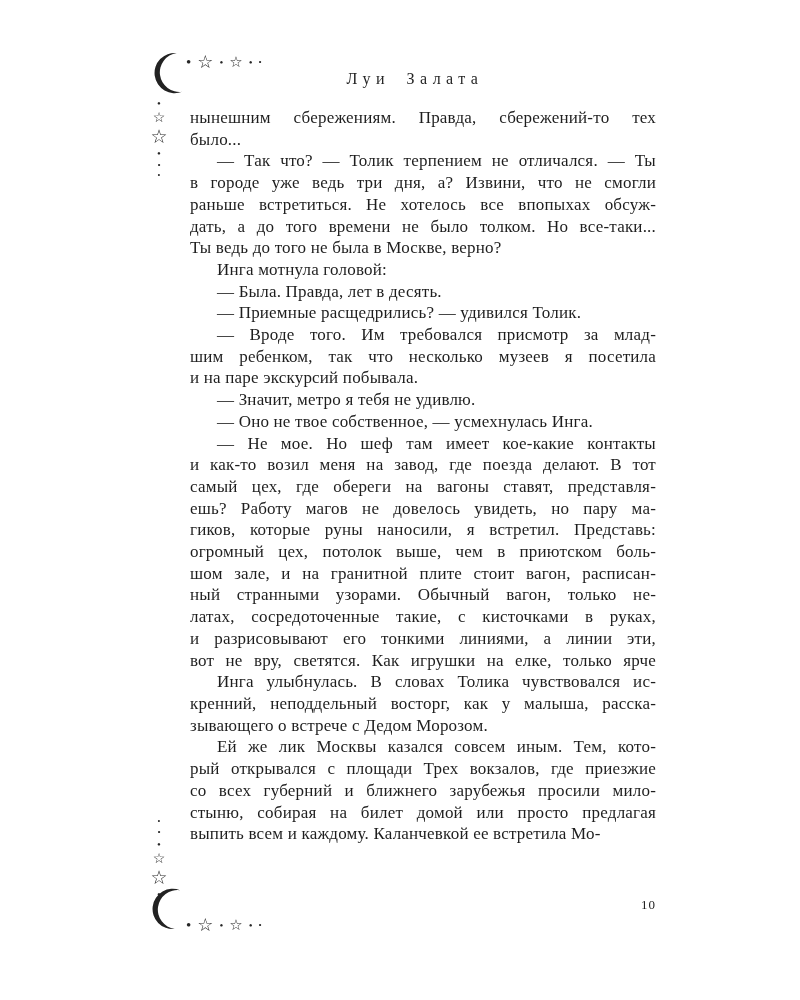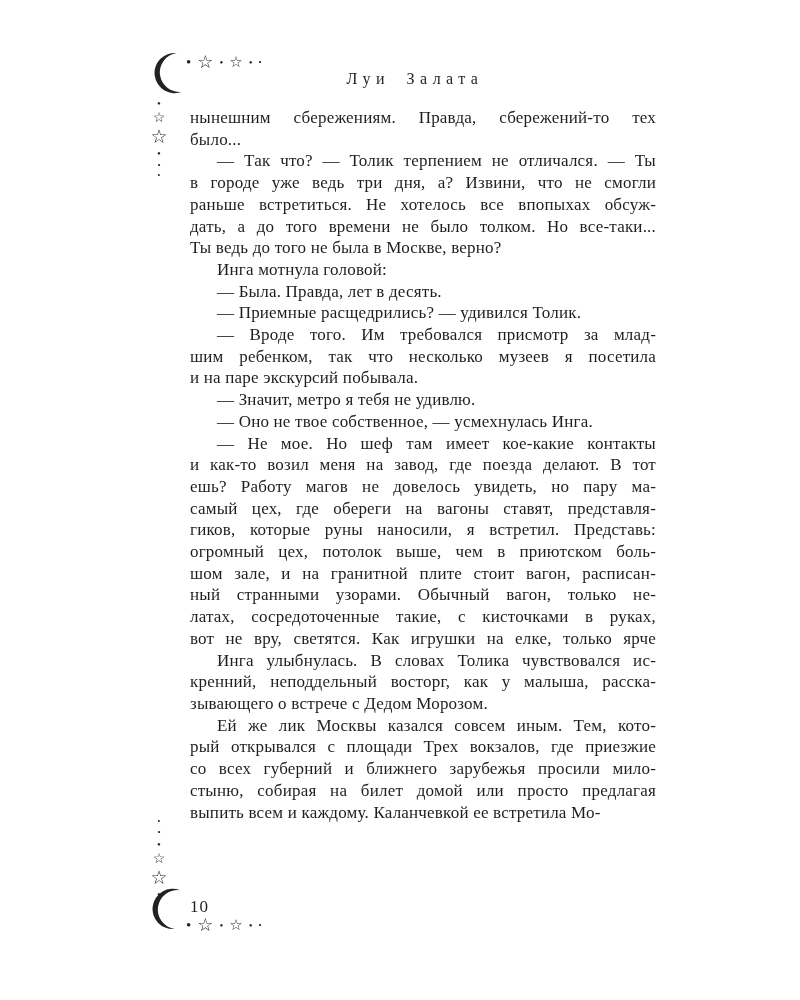--- a/index.html
+++ b/index.html
@@ -30,22 +30,22 @@
     line-height: 21.7px;
     letter-spacing: 0.2px;
   }
   .line { text-align: justify; white-space: normal; }
   .line.jfull { text-align-last: justify; }
   .line.indent { text-indent: 27px; }
 
   .page-number {
     position: absolute;
     top: 897px; left: 190px; width: 466px;
-    text-align: left;
-    font-size: 17px;
+    text-align: right;
+    font-size: 13px;
     letter-spacing: 1px;
   }
 
   
   .orn { position: absolute; color: #262626; }
   .crescent.top { top: 50px; left: 145px; transform: rotate(-8deg); }
   .crescent.bottom { top: 884px; left: 143px; transform: rotate(8deg); }
   .crescent svg { display: block; }
 
   .trail { display: flex; align-items: center; gap: 6px; }
@@ -116,27 +116,28 @@
       <div class="line indent">Инга мотнула головой:</div>
       <div class="line indent">— Была. Правда, лет в десять.</div>
       <div class="line indent">— Приемные расщедрились? — удивился Толик.</div>
       <div class="line indent jfull">— Вроде того. Им требовался присмотр за млад-</div>
       <div class="line jfull">шим ребенком, так что несколько музеев я посетила</div>
       <div class="line">и на паре экскурсий побывала.</div>
       <div class="line indent">— Значит, метро я тебя не удивлю.</div>
       <div class="line indent">— Оно не твое собственное, — усмехнулась Инга.</div>
       <div class="line indent jfull">— Не мое. Но шеф там имеет кое-какие контакты</div>
       <div class="line jfull">и как-то возил меня на завод, где поезда делают. В тот</div>
+      <div class="line jfull">самый цех, где обереги на вагоны ставят, представля-</div>
       <div class="line jfull">ешь? Работу магов не довелось увидеть, но пару ма-</div>
-      <div class="line jfull">самый цех, где обереги на вагоны ставят, представля-</div>
       <div class="line jfull">гиков, которые руны наносили, я встретил. Представь:</div>
       <div class="line jfull">огромный цех, потолок выше, чем в приютском боль-</div>
       <div class="line jfull">шом зале, и на гранитной плите стоит вагон, расписан-</div>
       <div class="line jfull">ный странными узорами. Обычный вагон, только не-</div>
       <div class="line jfull">латах, сосредоточенные такие, с кисточками в руках,</div>
+      <div class="line jfull">и разрисовывают его тонкими линиями, а линии эти,</div>
       <div class="line jfull">вот не вру, светятся. Как игрушки на елке, только ярче</div>
       <div class="line indent jfull">Инга улыбнулась. В словах Толика чувствовался ис-</div>
       <div class="line jfull">кренний, неподдельный восторг, как у малыша, расска-</div>
       <div class="line">зывающего о встрече с Дедом Морозом.</div>
       <div class="line indent jfull">Ей же лик Москвы казался совсем иным. Тем, кото-</div>
       <div class="line jfull">рый открывался с площади Трех вокзалов, где приезжие</div>
       <div class="line jfull">со всех губерний и ближнего зарубежья просили мило-</div>
       <div class="line jfull">стыню, собирая на билет домой или просто предлагая</div>
       <div class="line">выпить всем и каждому. Каланчевкой ее встретила Мо-</div>
     </div>

